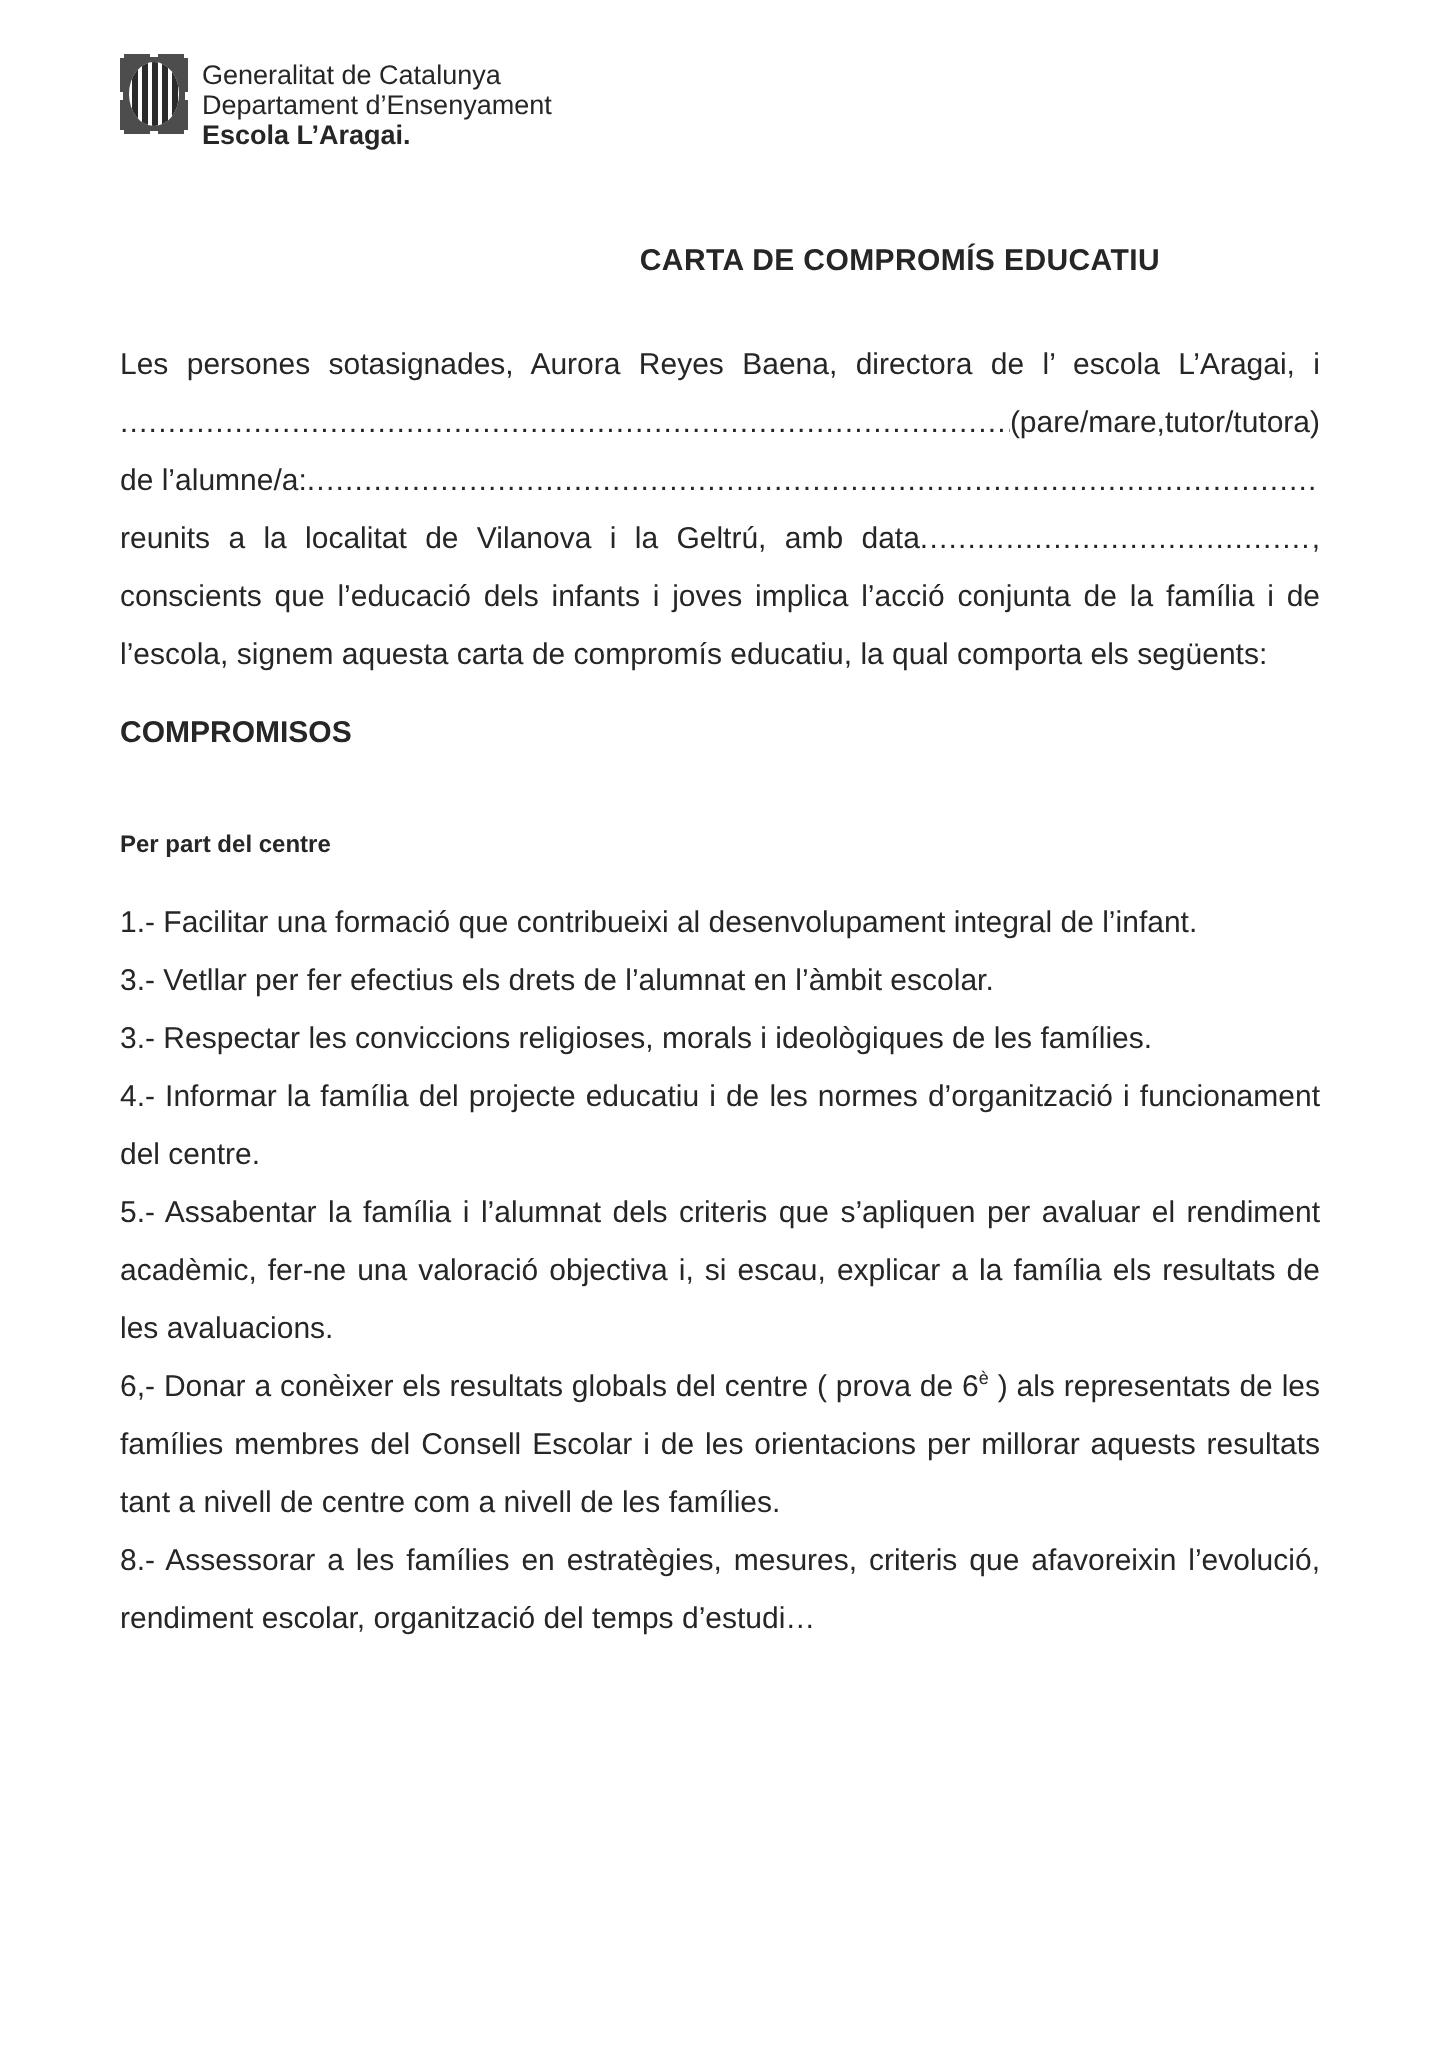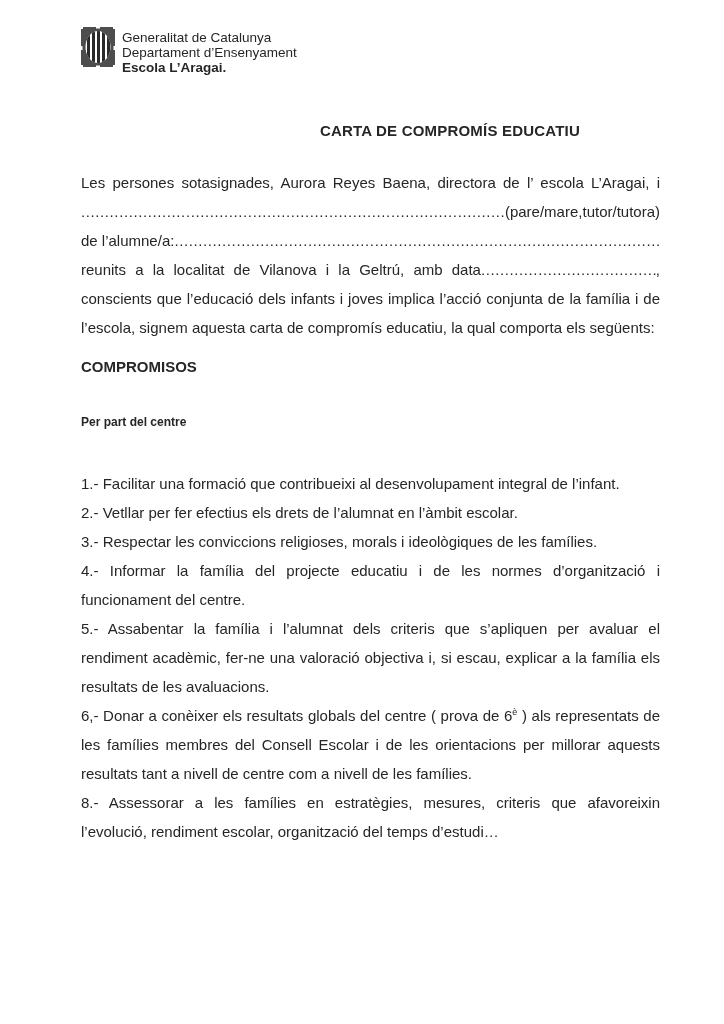--- a/index.html
+++ b/index.html
@@ -5,21 +5,21 @@
   html, body { margin: 0; padding: 0; }
   body {
     width: 724px; height: 1024px;
     background: #ffffff;
     font-family: "Liberation Sans", "DejaVu Sans", sans-serif;
     color: #262626;
   }
   .page {
     box-sizing: border-box;
     width: 724px; height: 1024px;
-    padding: 27px 64px 20px 81px;
+    padding: 27px 64px 20px 60px;
     overflow: hidden;
     background: #ffffff;
   }
   .letterhead { display: flex; align-items: flex-start; gap: 7px; }
   .logo-box { flex: 0 0 auto; width: 34px; height: 40px; }
   .lh-text { font-size: 13.5px; line-height: 15px; padding-top: 3px; }
   .lh-text .school { font-weight: bold; }
   h1 {
     font-size: 15px; font-weight: bold;
     text-align: right;
@@ -32,21 +32,21 @@
   .fill-row .label { white-space: nowrap; }
   .dots {
     flex: 1 1 0; min-width: 0;
     overflow: hidden; white-space: nowrap;
     letter-spacing: 0.6px;
   }
   .spread { word-spacing: 5px; }
   .para { margin: 0; text-align: justify; }
   h2 { font-size: 15px; font-weight: bold; margin: 10px 0 0; }
   h3 { font-size: 12px; font-weight: bold; margin: 27px 0 0; }
-  .items { margin-top: 32px; }
+  .items { margin-top: 10px; }
   .items p { margin: 0; text-align: justify; }
   sup { font-size: 9px; vertical-align: super; line-height: 0; }
 </style>
 </head>
 <body>
 
 <div class="page">
 
   <header class="letterhead">
     <span class="logo-box">
@@ -103,21 +103,21 @@
     </div>
 
     <p class="para">conscients que l’educació dels infants i joves implica l’acció conjunta de la família i de l’escola, signem aquesta carta de compromís educatiu, la qual comporta els següents:</p>
 
     <h2>COMPROMISOS</h2>
 
     <h3>Per part del centre</h3>
 
     <div class="items">
       <p>1.- Facilitar una formació que contribueixi al desenvolupament integral de l’infant.</p>
-      <p>2.- Vetllar per fer efectius els drets de l’alumnat en l’àmbit escolar.</p>
+      <p>3.- Vetllar per fer efectius els drets de l’alumnat en l’àmbit escolar.</p>
       <p>3.- Respectar les conviccions religioses, morals i ideològiques de les famílies.</p>
       <p>4.- Informar la família del projecte educatiu i de les normes d’organització i funcionament del centre.</p>
       <p>5.- Assabentar la família i l’alumnat dels criteris que s’apliquen per avaluar el rendiment acadèmic, fer-ne una valoració objectiva i, si escau, explicar a la família els resultats de les avaluacions.</p>
       <p><span>6,- Donar a conèixer els resultats globals del centre ( prova de 6</span><sup>è</sup><span> ) als representats de les famílies membres del Consell Escolar i de les orientacions per millorar aquests resultats tant a nivell de centre com a nivell de les famílies.</span></p>
       <p>8.- Assessorar a les famílies en estratègies, mesures, criteris que afavoreixin l’evolució, rendiment escolar, organització del temps d’estudi…</p>
     </div>
 
   </div>
 </div>
 

